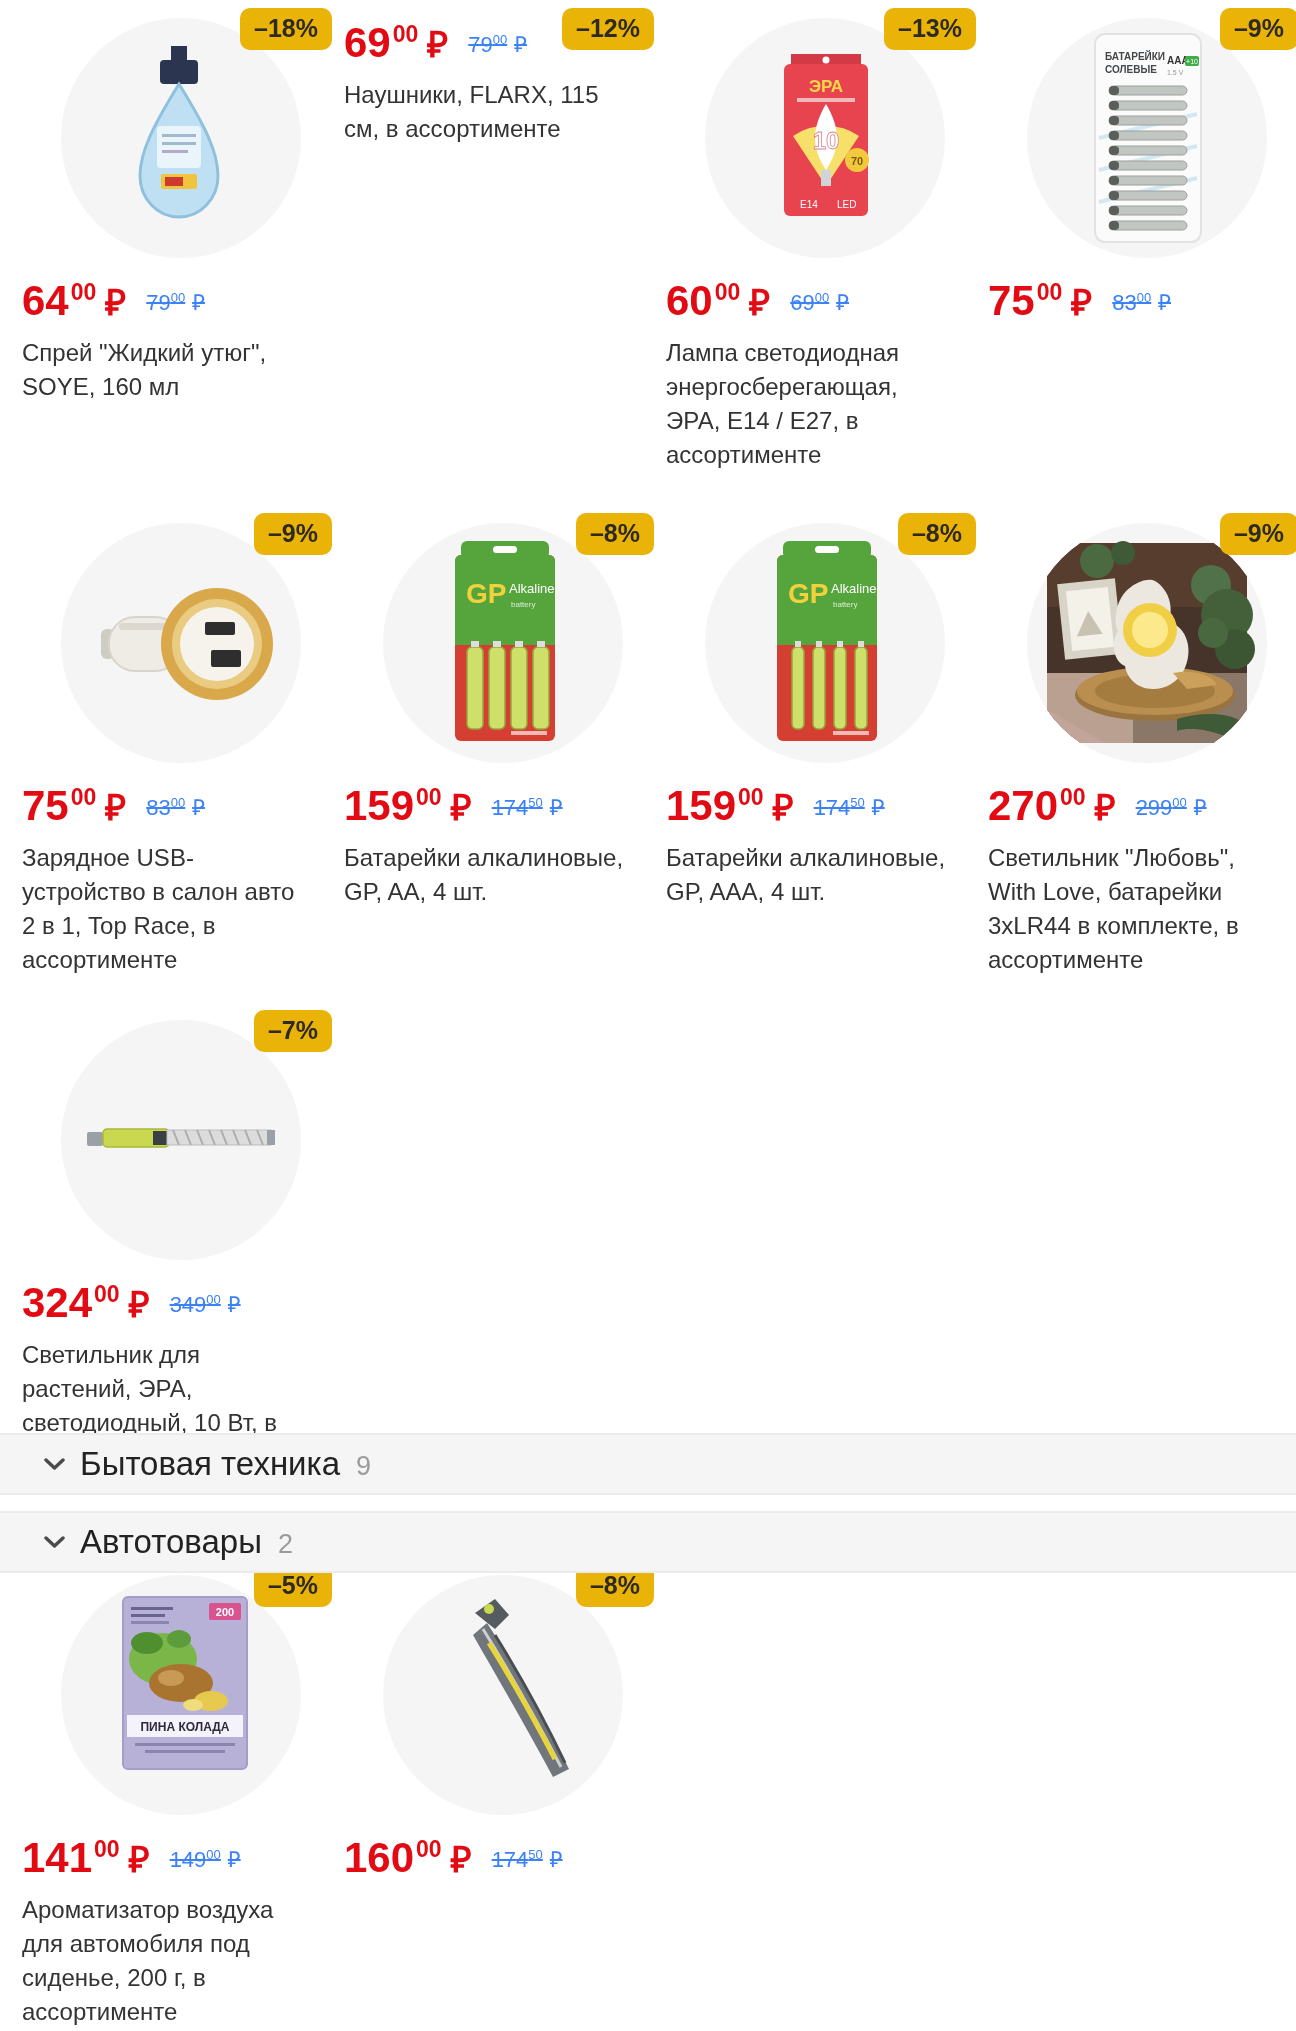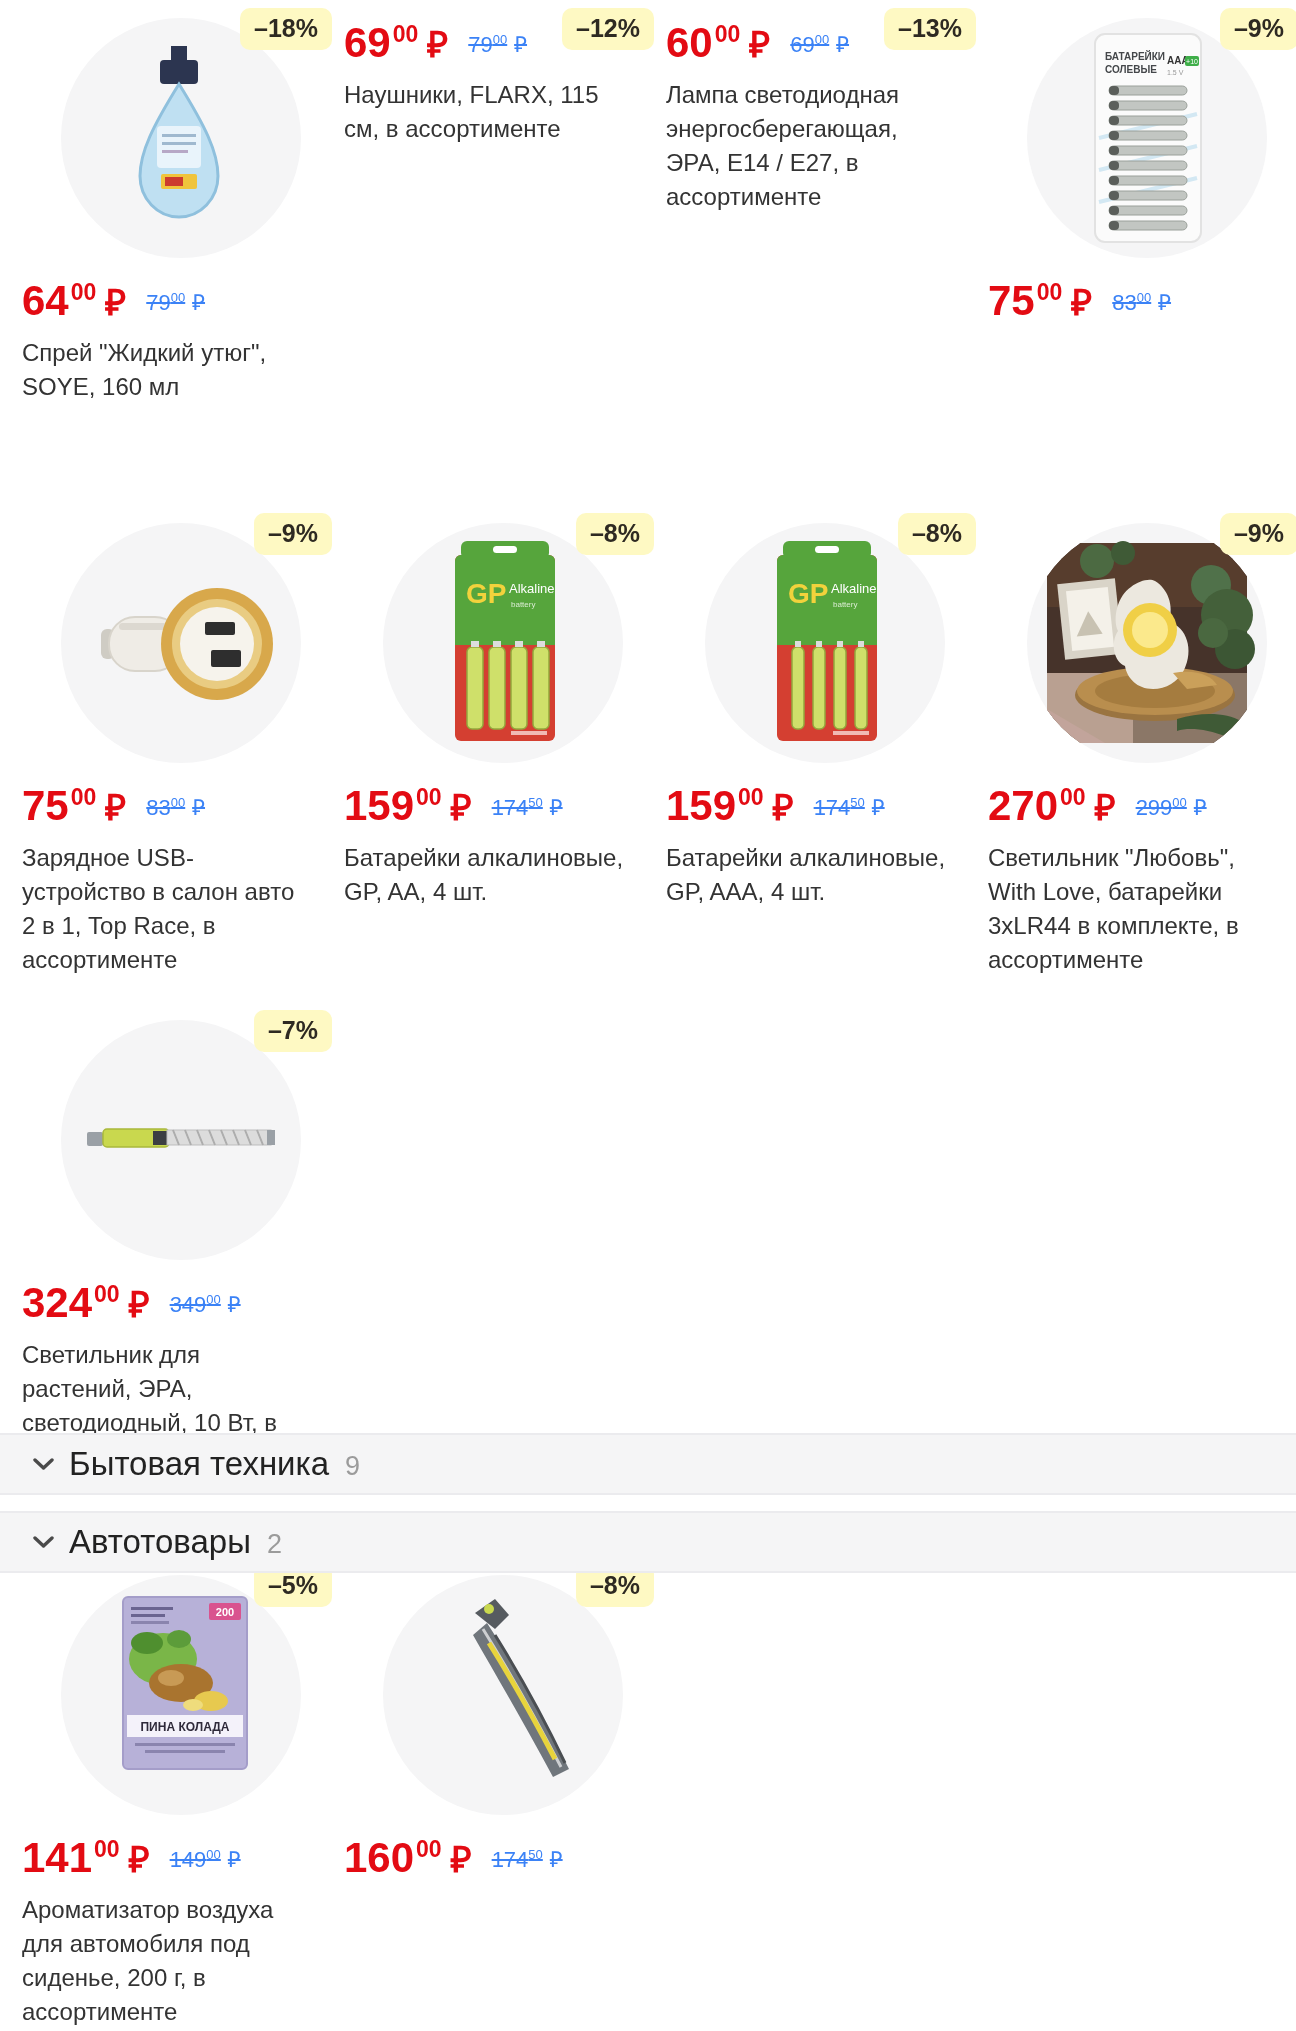--- a/index.html
+++ b/index.html
@@ -12,21 +12,21 @@
   #section-home{height:1433px;}
   #section-auto{height:458px;}
   .prow{display:flex;padding-left:20px;}
   .prow-1{height:505px;}
   .prow-2{height:497px;}
   #section-auto .prow{margin-top:-16px;}
 
   .card{width:322px;flex:none;position:relative;}
   .badge{
     position:absolute;top:8px;right:10px;z-index:3;
-    background:#fef9c3;color:#2e2a22;
+    background:#eab308;color:#2e2a22;
     font-size:25px;font-weight:bold;
     padding:6px 14px 7px;border-radius:10px;letter-spacing:0;
   }
   .circle{
     width:240px;height:240px;border-radius:50%;
     background:#f5f5f6;margin:18px auto 0;position:relative;overflow:hidden;
   }
   .circle svg{position:absolute;left:0;top:0;}
   .price-row{display:flex;align-items:center;margin:22px 0 0 2px;height:44px;}
   .price{color:#e30b13;font-weight:bold;font-size:42px;line-height:44px;white-space:nowrap;}
@@ -39,21 +39,21 @@
   .old sup{font-size:13px;line-height:0;vertical-align:super;}
   .old .oldrub{margin-left:7px;}
   .name{
     margin:12px 0 0 2px;font-size:24px;line-height:34px;color:#333333;
     white-space:pre-line;width:304px;
   }
 
   .band{
     height:62px;background:#f5f5f6;box-sizing:border-box;
     border-top:2px solid #ebebee;border-bottom:2px solid #ebebee;
-    display:flex;align-items:center;padding-left:33px;cursor:pointer;
+    display:flex;align-items:center;padding-left:44px;cursor:pointer;
   }
   .band-title{font-size:33px;color:#222222;margin-left:15px;}
   .band-count{font-size:27px;color:#9b9b9b;margin-left:16px;padding-top:5px;}
   .band-gap{height:16px;background:#ffffff;}
   .chev{display:block;}
 </style>
 </head>
 <body>
 
 <div class="section-grid" id="section-home">
@@ -88,20 +88,37 @@
       <div class="price-row">
         <div class="price"><span>69</span><sup>00</sup><span class="rub">₽</span></div>
         <div class="old"><span>79</span><sup>00</sup><span class="oldrub">₽</span></div>
       </div>
       <div class="name">Наушники, FLARX, 115
 см, в ассортименте</div>
     </div>
 
     <div class="card">
       <div class="badge">–13%</div>
+      <div class="circle">
+        <svg width="240" height="240" viewBox="0 0 240 240">
+          <rect x="86" y="36" width="70" height="12" fill="#d23a46"></rect>
+          <circle cx="121" cy="42" r="3.5" fill="#fff"></circle>
+          <rect x="79" y="46" width="84" height="152" rx="6" fill="#e84450"></rect>
+          <text x="121" y="74" font-size="17" font-weight="bold" fill="#f7d74a" text-anchor="middle">ЭРА</text>
+          <rect x="92" y="80" width="58" height="4" fill="#f2b9bd"></rect>
+          <path d="M121 168 L88 118 A58 58 0 0 1 154 118 Z" fill="#f7e06a"></path>
+          <path d="M121 86 C134 108 137 128 121 152 C105 128 108 108 121 86 Z" fill="#ffffff"></path>
+          <rect x="116" y="152" width="10" height="16" fill="#cfd4d8"></rect>
+          <text x="121" y="131" font-size="24" font-weight="bold" fill="#ffffff" stroke="#d9808a" stroke-width="0.8" text-anchor="middle">10</text>
+          <circle cx="152" cy="142" r="12" fill="#f2c93c"></circle>
+          <text x="152" y="147" font-size="11" font-weight="bold" fill="#7a5a00" text-anchor="middle">70</text>
+          <text x="95" y="190" font-size="10" fill="#ffffff">E14</text>
+          <text x="132" y="190" font-size="10" fill="#ffffff">LED</text>
+        </svg>
+      </div>
       <div class="price-row">
         <div class="price"><span>60</span><sup>00</sup><span class="rub">₽</span></div>
         <div class="old"><span>69</span><sup>00</sup><span class="oldrub">₽</span></div>
       </div>
       <div class="name">Лампа светодиодная
 энергосберегающая,
 ЭРА, E14 / E27, в
 ассортименте</div>
     </div>
 

